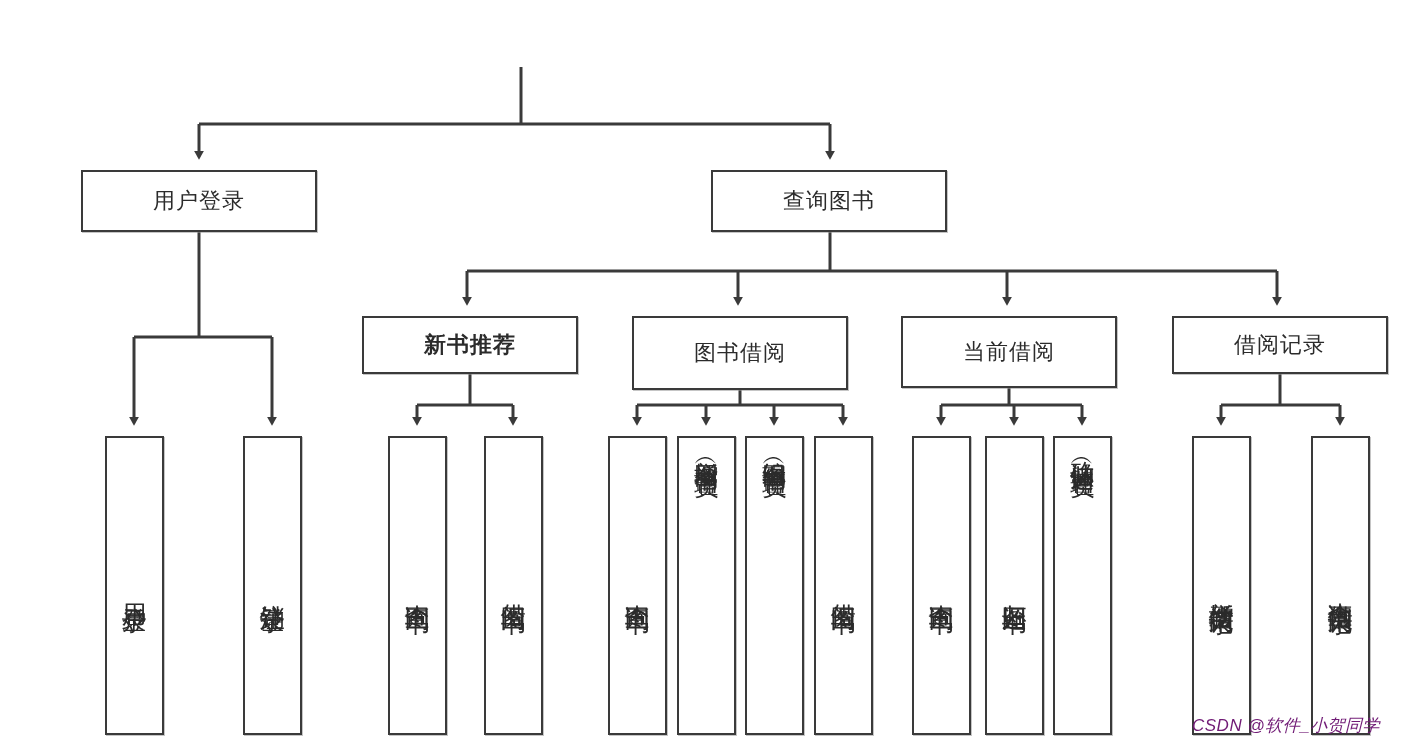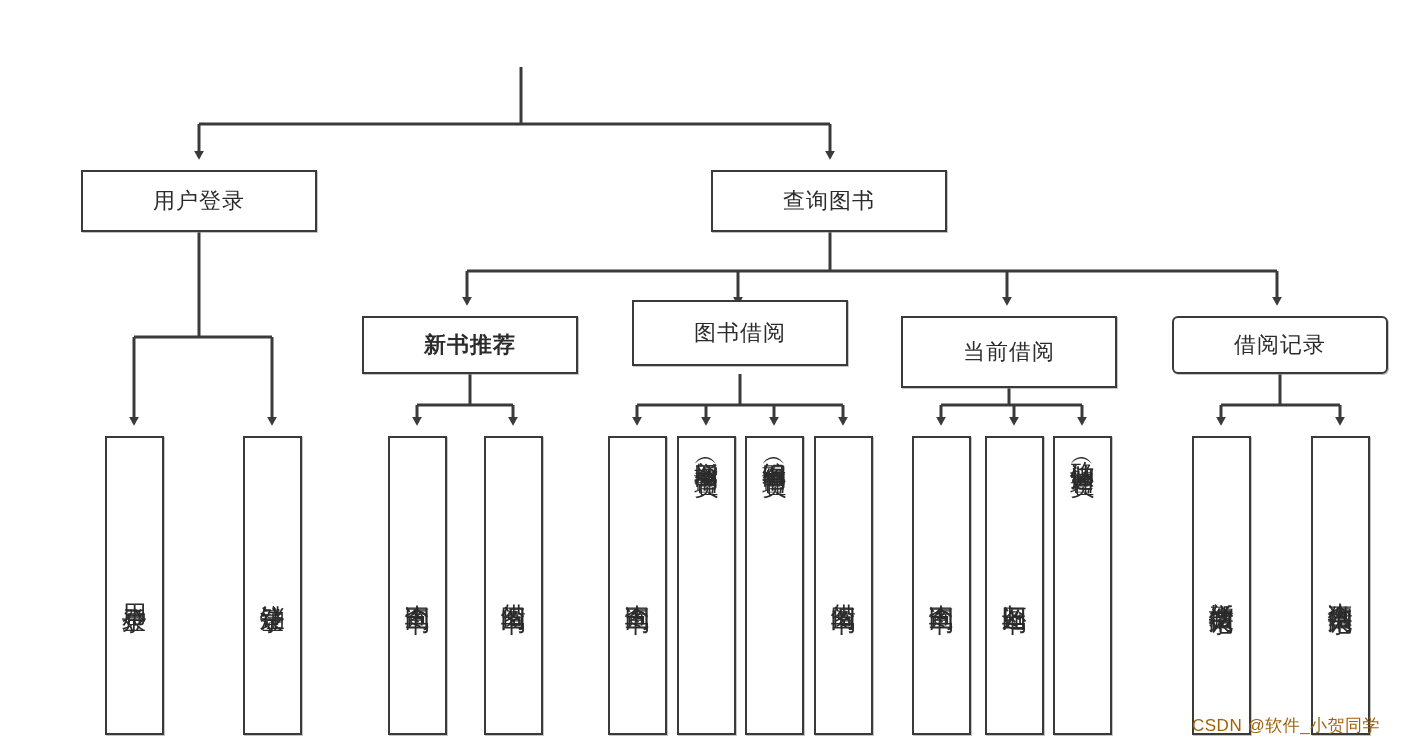--- a/index.html
+++ b/index.html
@@ -61,24 +61,25 @@
   }
   .node-leaf.leaf-tall .node-label {
     font-size: 24px;
   }
   .node-leaf.center-text {
     align-items: center;
   }
   .watermark {
     position: absolute;
     font-size: 17px;
-    color: #a16207;
+    color: #701a75;
     white-space: nowrap;
     letter-spacing: 0.5px;
     pointer-events: none;
+    font-style: italic;
   }
 </style>
 </head>
 <body>
 
 <div id="diagram-canvas">
 
   <svg id="tree-svg" viewBox="0 0 1405 747" xmlns="http://www.w3.org/2000/svg">
     <defs>
       <marker id="arrowhead" markerWidth="9" markerHeight="10" refX="1.2" refY="5" orient="auto" markerUnits="userSpaceOnUse">
@@ -136,27 +137,27 @@
   <div class="node-box node-branch" style="left:81px; top:170px; width:236px; height:62px;">
     <span class="node-label">用户登录</span>
   </div>
   <div class="node-box node-branch" style="left:711px; top:170px; width:236px; height:62px;">
     <span class="node-label">查询图书</span>
   </div>
 
   <div class="node-box node-branch" style="left:362px; top:316px; width:216px; height:58px;font-weight:bold;">
     <span class="node-label">新书推荐</span>
   </div>
-  <div class="node-box node-branch" style="left:632px; top:300px; width:216px; height:66px;text-align:center;">
+  <div class="node-box node-branch" style="left:632px; top:316px; width:216px; height:74px;text-align:center;">
     <span class="node-label">图书借阅</span>
   </div>
   <div class="node-box node-branch" style="left:901px; top:316px; width:216px; height:72px;">
     <span class="node-label">当前借阅</span>
   </div>
-  <div class="node-box node-branch" style="left:1172px; top:316px; width:216px; height:58px;border-radius:6px;">
+  <div class="node-box node-branch" style="left:1172px; top:316px; width:216px; height:58px;">
     <span class="node-label">借阅记录</span>
   </div>
 
   <div class="node-box node-leaf center-text" style="left:105px; top:436px; width:59px; height:299px;">
     <span class="node-label">用户登录</span>
   </div>
   <div class="node-box node-leaf center-text" style="left:243px; top:436px; width:59px; height:299px;">
     <span class="node-label">注销登录</span>
   </div>
 

